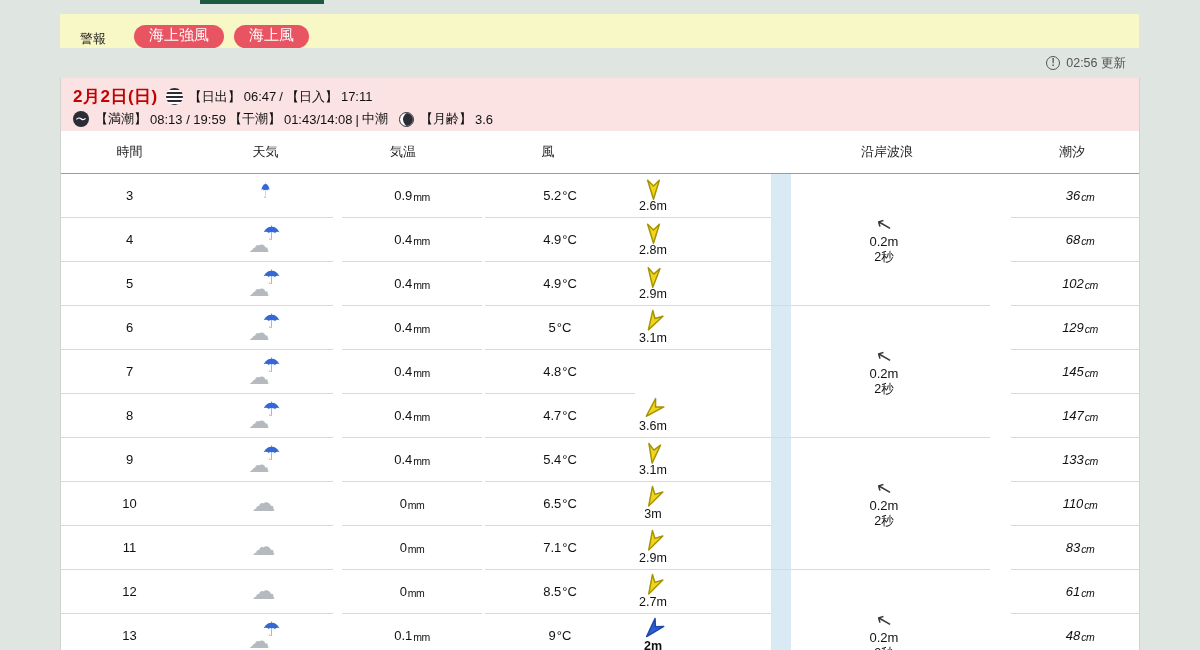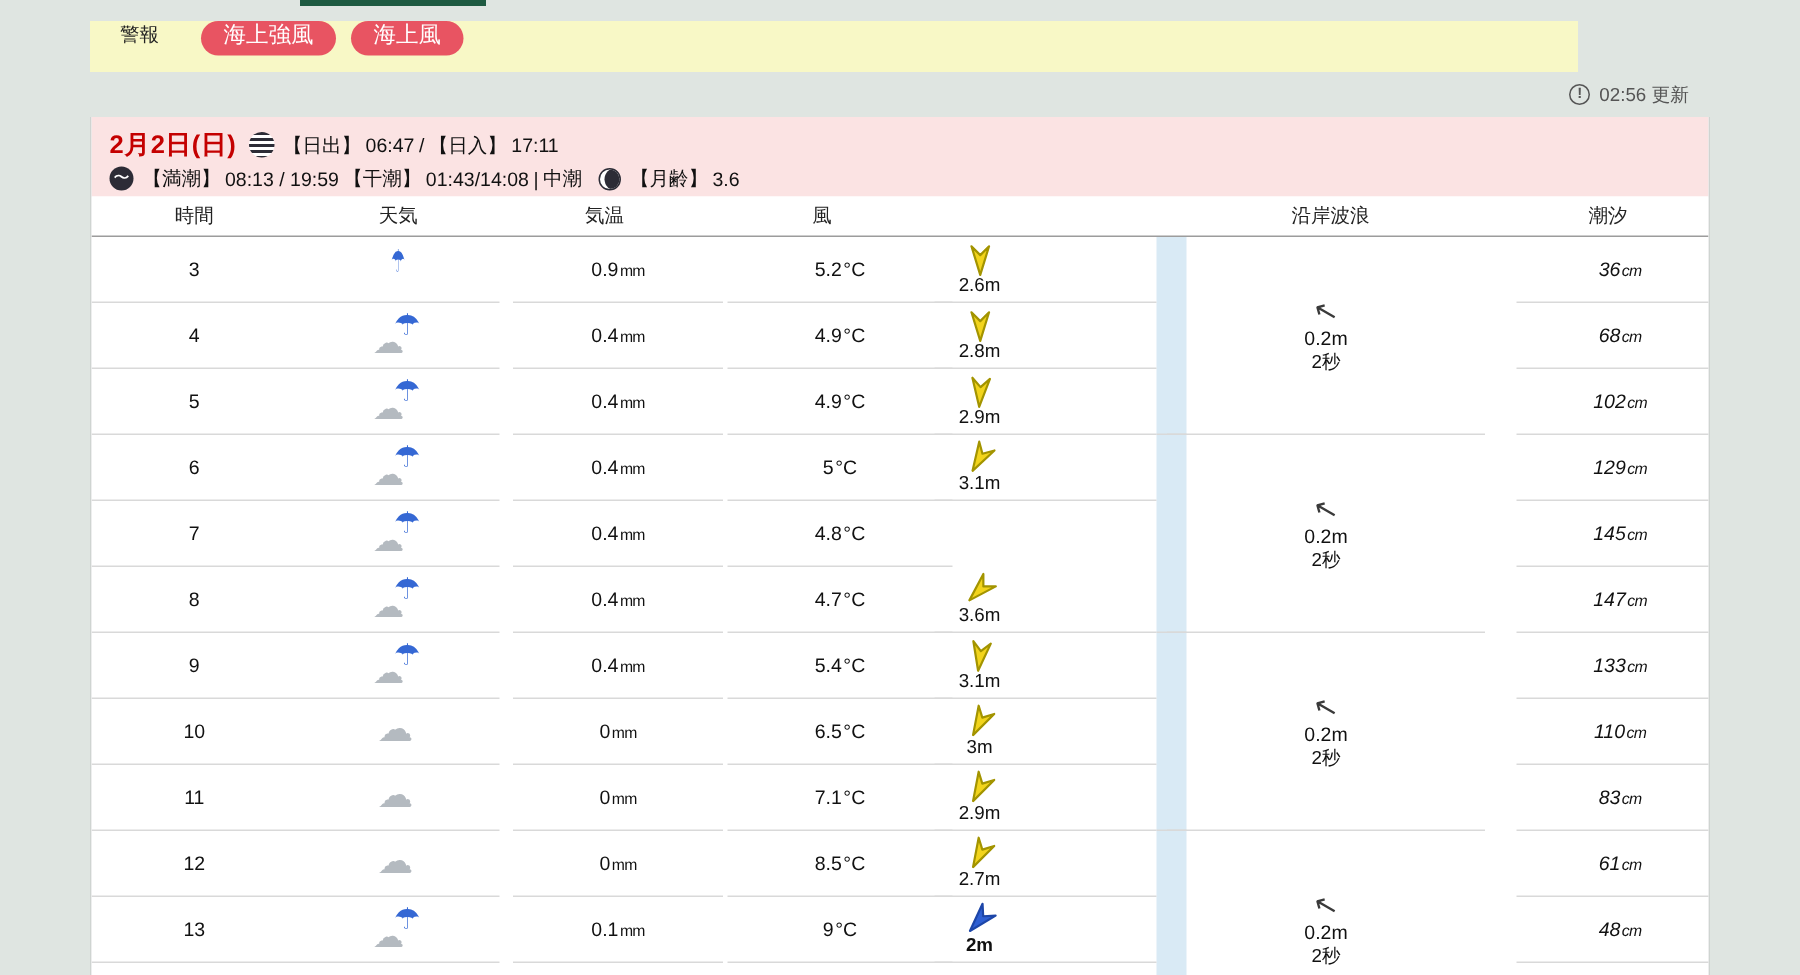--- a/index.html
+++ b/index.html
@@ -8,22 +8,22 @@
     font-family: "Liberation Sans", "DejaVu Sans", sans-serif;
     background: var(--page-bg);
     color: var(--text);
     overflow: hidden;
   }
   .page { position:relative; width:1200px; height:650px; background:var(--page-bg); }
 
   .top-tab-sliver { position:absolute; left:200px; top:0; width:124px; height:4px; background:var(--green-tab); }
 
   .alert-bar {
-    position:absolute; left:60px; top:14px; width:992px; height:34px;
-    background:var(--alert-bg); display:flex; align-items:flex-start; padding-left:20px;
+    position:absolute; left:60px; top:14px; width:1079px; height:34px;
+    background:var(--alert-bg); display:flex; align-items:flex-end; padding-left:20px;
   }
   .alert-label { font-size:13px; color:#222; margin-right:28px; }
   .alert-badge {
     background:var(--badge-red); color:#fff; font-size:15px;
     border-radius:12px; padding:1px 15px 4px; margin-right:10px; cursor:pointer;
     line-height:1.2;
   }
 
   .updated-row {
     position:absolute; left:60px; top:52px; width:1080px; height:22px;
@@ -63,21 +63,21 @@
     background:#fff; overflow:hidden; margin:0 6px 0 8px; flex:0 0 auto;
     border:0.5px solid #2c2c36;
   }
   .moon-ic::after {
     content:""; position:absolute; left:3px; top:-0.5px; width:15px; height:15px;
     border-radius:50%; background:#2c2c36;
   }
 
   .thead {
     display:grid; grid-template-columns:137px 135px 140px 150px 148px 20px 212px 138px;
-    height:27px; background:#fff; border-bottom:1px solid var(--header-border);
+    height:43px; background:#fff; border-bottom:1px solid var(--header-border);
   }
   .th { display:flex; align-items:center; justify-content:center; font-size:13px; color:#222; }
   .th-wave { grid-column:6 / span 2; }
 
   .tbody {
     position:relative; display:grid;
     grid-template-columns:137px 135px 140px 150px 148px 20px 212px 138px;
     grid-auto-rows:44px; background:#fff;
   }
   .cell { display:flex; align-items:center; justify-content:center; font-size:13px; color:#111; }

